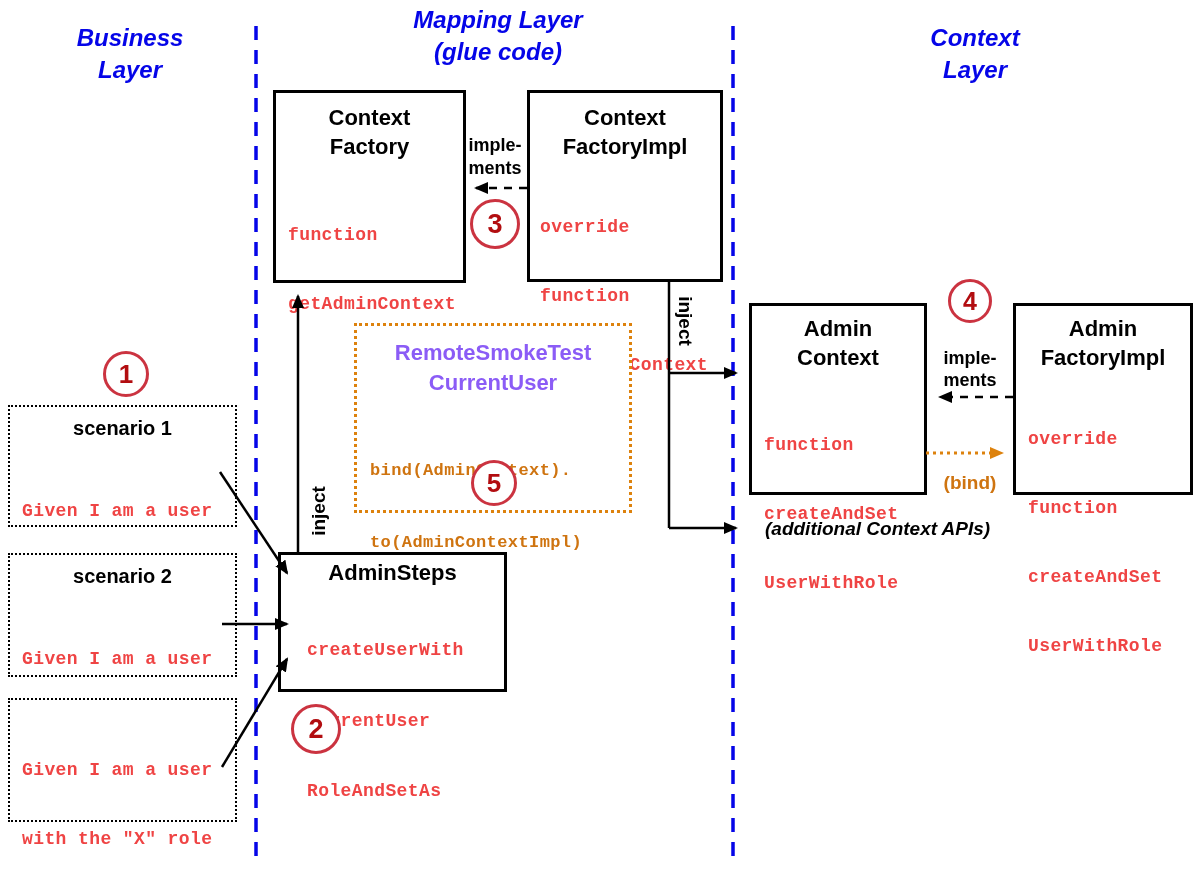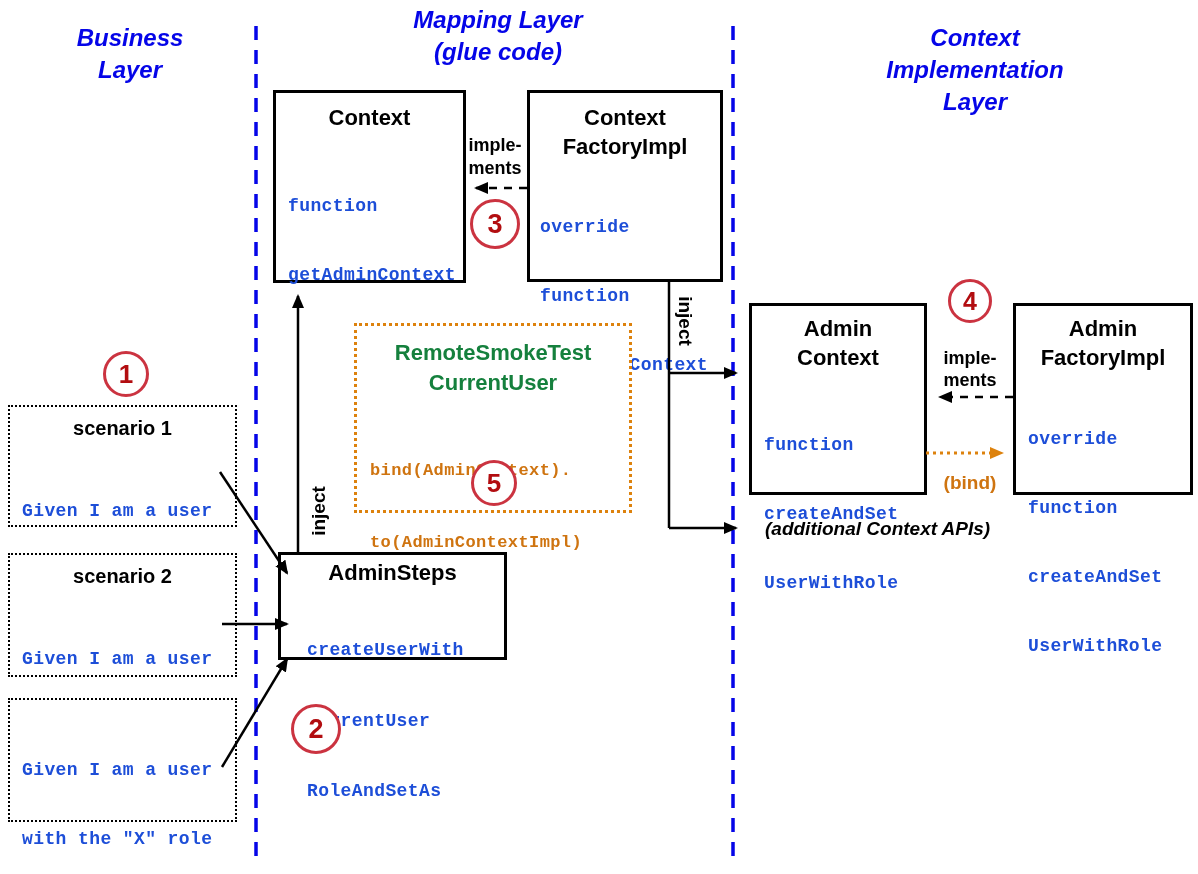--- a/index.html
+++ b/index.html
@@ -4,26 +4,26 @@
 <style>
   html,body{margin:0;padding:0;background:#fff;}
   #stage{position:relative;width:1198px;height:874px;background:#fff;overflow:hidden;
          font-family:"Liberation Sans",sans-serif;}
   .layer-header{position:absolute;text-align:center;color:#0505e8;font-weight:bold;
                 font-size:24px;line-height:32px;font-style:italic;}
   .hline{display:block;}
   .box{position:absolute;background:#fff;border:3px solid #000;box-sizing:border-box;}
   .box-title{text-align:center;font-weight:bold;font-size:22px;line-height:29px;color:#000;}
   .code{font-family:"Liberation Mono",monospace;font-weight:bold;font-size:18px;
-        line-height:23px;color:#1d4ed8;letter-spacing:0.4px;white-space:pre;}
+        line-height:23px;color:#ef4444;letter-spacing:0.4px;white-space:pre;}
   .scenario{position:absolute;background:#fff;border:2.5px dotted #000;box-sizing:border-box;}
   .scenario .box-title{font-size:20px;line-height:26px;padding-top:8px;}
   .scenario .code{margin:13px 0 0 12px;}
   .helper{position:absolute;background:#fff;border:3px dotted #dd820d;box-sizing:border-box;}
-  .helper .box-title{color:#15803d;font-size:22px;line-height:30px;padding-top:12px;}
+  .helper .box-title{color:#8b5cf6;font-size:22px;line-height:30px;padding-top:12px;}
   .helper .code{color:#cf7410;font-size:17px;line-height:24px;margin:13px 0 0 13px;}
   .badge{position:absolute;border:3.5px solid #cb3340;border-radius:50%;background:#fff;
          color:#b20d10;font-weight:bold;display:flex;align-items:center;justify-content:center;
          box-sizing:border-box;z-index:6;}
   .lbl{position:absolute;font-weight:bold;color:#000;}
   .lbl-orange{color:#cf7410;margin-top:48px;}
   svg.overlay{position:absolute;left:0;top:0;z-index:5;pointer-events:none;}
 </style>
 </head>
 <body>
@@ -63,27 +63,27 @@
   <div class="layer-header" style="left:30px;top:22px;width:200px;">
     <span class="hline">Business</span>
     <span class="hline">Layer</span>
   </div>
   <div class="layer-header" style="left:350px;top:4px;width:296px;">
     <span class="hline">Mapping Layer</span>
     <span class="hline">(glue code)</span>
   </div>
   <div class="layer-header" style="left:845px;top:22px;width:260px;">
     <span class="hline">Context</span>
-    <span class="hline">Implementation</span>
     <span class="hline">Layer</span>
   </div>
 
   <div class="box" style="left:273px;top:90px;width:193px;height:193px;">
     <div class="box-title" style="padding-top:10px;">
       <div>Context</div>
+      <div>Factory</div>
     </div>
     <div class="code" style="margin:17px 0 0 12px;">
       <div>function</div>
       <div>getAdminContext</div>
     </div>
   </div>
 
   <div class="box" style="left:527px;top:90px;width:196px;height:192px;">
     <div class="box-title" style="padding-top:10px;">
       <div>Context</div>
@@ -114,21 +114,21 @@
       <div>FactoryImpl</div>
     </div>
     <div class="code" style="margin:10px 0 0 12px;">
       <div>override</div>
       <div>function</div>
       <div>createAndSet</div>
       <div>UserWithRole</div>
     </div>
   </div>
 
-  <div class="box" style="left:278px;top:552px;width:229px;height:108px;">
+  <div class="box" style="left:278px;top:552px;width:229px;height:140px;">
     <div class="box-title" style="padding-top:5px;font-size:22px;line-height:26px;">AdminSteps</div>
     <div class="code" style="margin:6px 0 0 26px;line-height:23.5px;">
       <div>createUserWith</div>
       <div>CurrentUser</div>
       <div>RoleAndSetAs</div>
     </div>
   </div>
 
   <div class="helper" style="left:354px;top:323px;width:278px;height:190px;">
     <div class="box-title">

